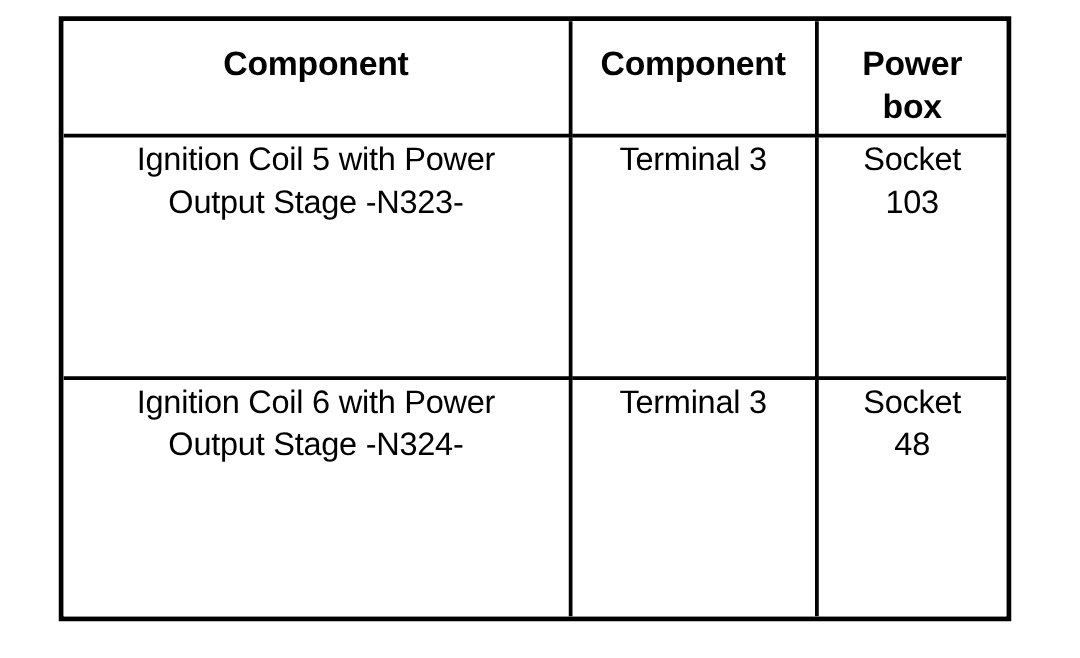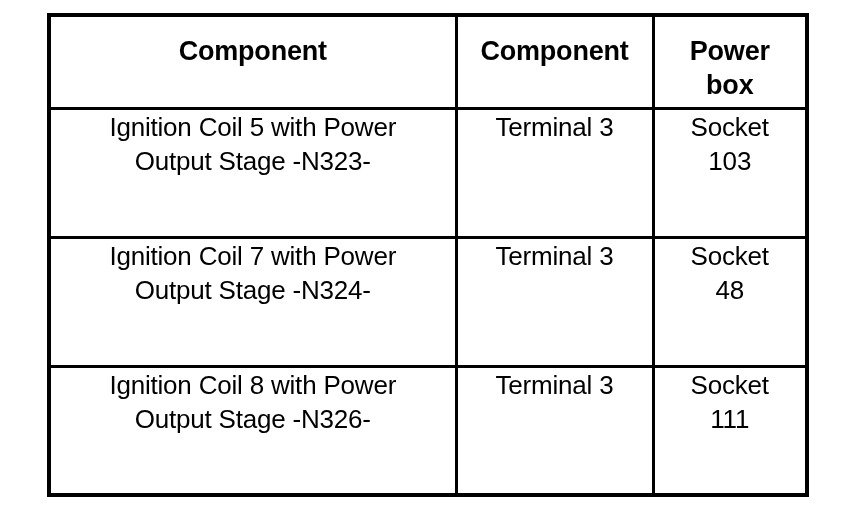--- a/index.html
+++ b/index.html
@@ -132,47 +132,30 @@
           <td>
             <span class="cell-inner">
               <span class="nowrap-line">Socket</span>
               <span class="nowrap-line">103</span>
             </span>
           </td>
         </tr>
         <tr>
           <td>
             <span class="cell-inner">
-              <span class="nowrap-line">Ignition Coil 7 with Power</span>
+              <span class="nowrap-line">Ignition Coil 6 with Power</span>
               <span class="nowrap-line">Output Stage -N324-</span>
             </span>
           </td>
           <td>
             <span class="cell-inner">Terminal 3</span>
           </td>
           <td>
             <span class="cell-inner">
               <span class="nowrap-line">Socket</span>
               <span class="nowrap-line">48</span>
             </span>
           </td>
         </tr>
-        <tr>
-          <td>
-            <span class="cell-inner">
-              <span class="nowrap-line">Ignition Coil 8 with Power</span>
-              <span class="nowrap-line">Output Stage -N326-</span>
-            </span>
-          </td>
-          <td>
-            <span class="cell-inner">Terminal 3</span>
-          </td>
-          <td>
-            <span class="cell-inner">
-              <span class="nowrap-line">Socket</span>
-              <span class="nowrap-line">111</span>
-            </span>
-          </td>
-        </tr>
       </tbody>
     </table>
   </div>
 </div>
 
 </body></html>

